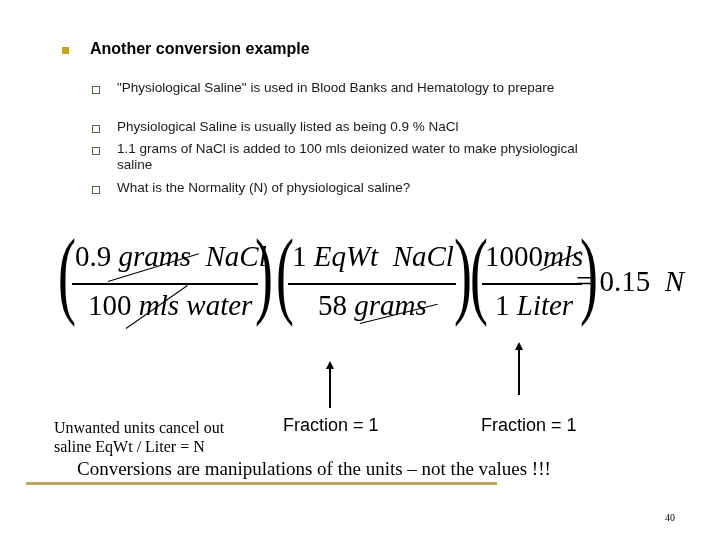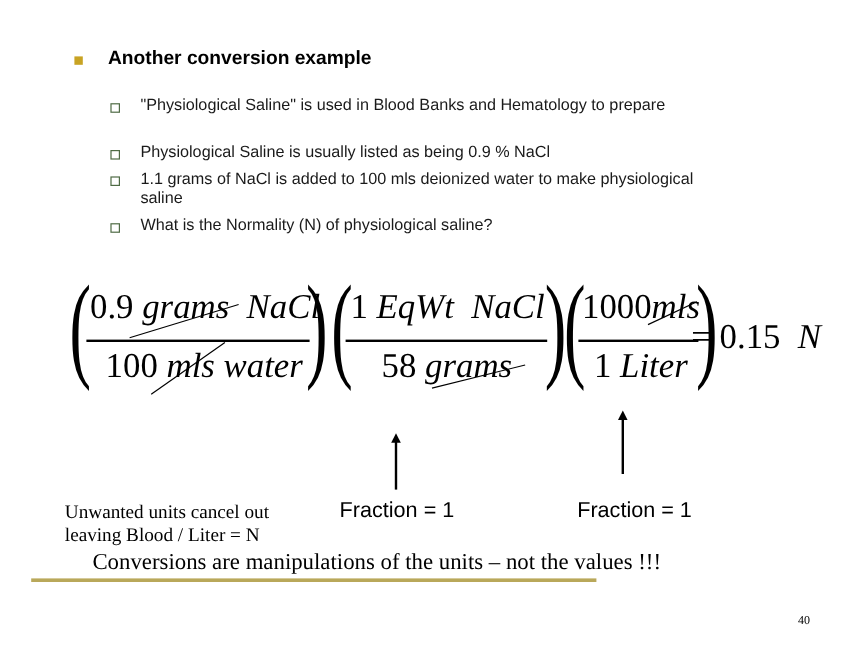--- a/index.html
+++ b/index.html
@@ -97,21 +97,21 @@
     <div class="abs paren" style="left:580px;top:224px;">)</div>
 
     <div class="abs eq" style="left:576px;top:265px;">
       <span>= 0.15</span>&nbsp;
       <i>N</i>
     </div>
   </div>
 
   <div class="abs note" style="left:54px;top:396px;margin-top:22px;">
     <div>Unwanted units cancel out</div>
-    <div>leaving Blood / Liter  =  N</div>
+    <div>saline EqWt / Liter  =  N</div>
   </div>
 
   <div class="abs arrow-head" style="left:326px;top:361px;"></div>
   <div class="abs arrow-shaft" style="left:329px;top:368px;height:40px;"></div>
   <div class="abs frac-label" style="left:283px;top:415px;">Fraction = 1</div>
 
   <div class="abs arrow-head" style="left:515px;top:342px;"></div>
   <div class="abs arrow-shaft" style="left:518px;top:349px;height:46px;"></div>
   <div class="abs frac-label" style="left:481px;top:415px;">Fraction = 1</div>
 

